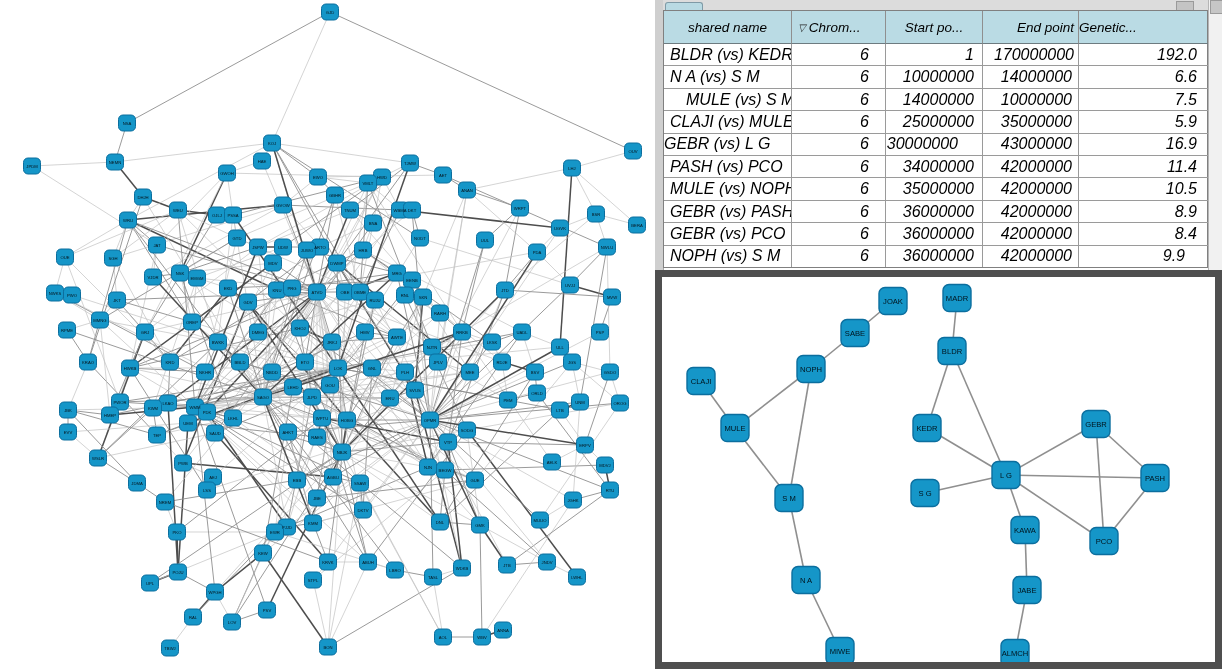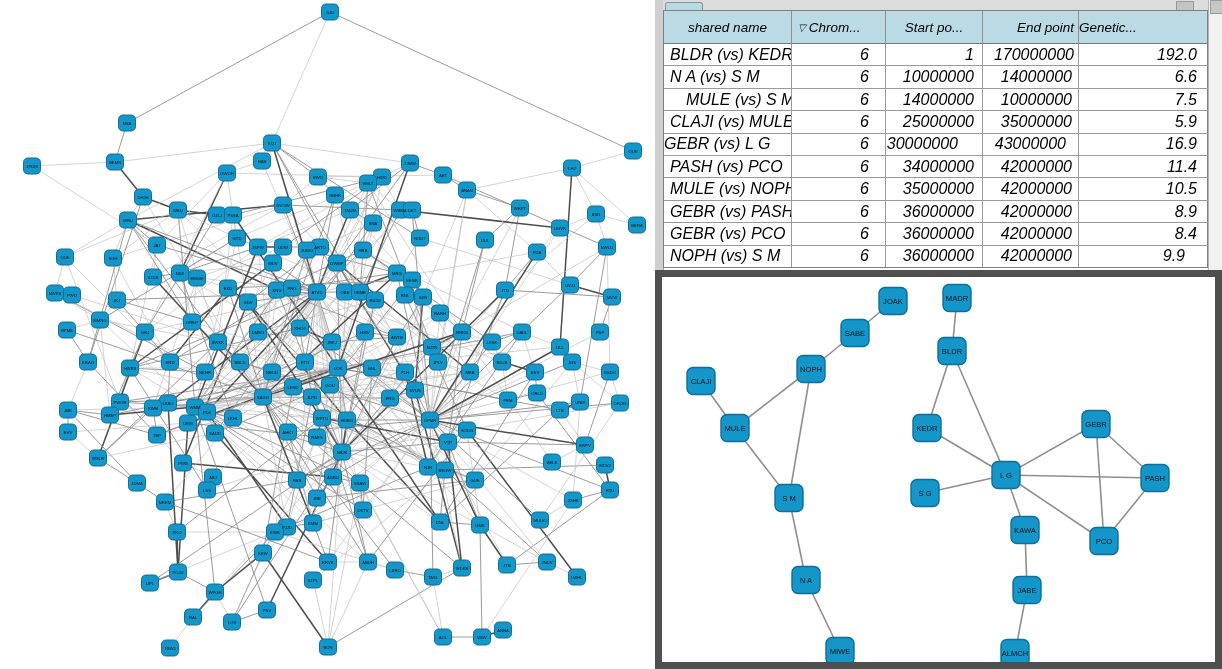--- a/index.html
+++ b/index.html
@@ -1075,21 +1075,21 @@
           <div class="tcell" style="width: 128px; flex: 0 0 128px; justify-content: flex-start; padding-left: 6px;">CLAJI (vs) MULE</div>
           <div class="tcell" style="width: 94px; flex: 0 0 94px; justify-content: flex-end; padding-right: 16px;">6</div>
           <div class="tcell" style="width: 97px; flex: 0 0 97px; justify-content: flex-end; padding-right: 8px;">25000000</div>
           <div class="tcell" style="width: 96px; flex: 0 0 96px; justify-content: flex-end; padding-right: 6px;">35000000</div>
           <div class="tcell" style="width: 130px; flex: 0 0 130px; justify-content: flex-end; padding-right: 12px;">5.9</div>
         </div>
         <div class="trow">
           <div class="tcell" style="width: 128px; flex: 0 0 128px; justify-content: flex-start; ">GEBR (vs) L G</div>
           <div class="tcell" style="width: 94px; flex: 0 0 94px; justify-content: flex-end; padding-right: 16px;">6</div>
           <div class="tcell" style="width: 97px; flex: 0 0 97px; justify-content: flex-end; padding-right: 24px;">30000000</div>
-          <div class="tcell" style="width: 96px; flex: 0 0 96px; justify-content: flex-end; padding-right: 12px;">43000000</div>
+          <div class="tcell" style="width: 96px; flex: 0 0 96px; justify-content: flex-end; padding-right: 6px;">43000000</div>
           <div class="tcell" style="width: 130px; flex: 0 0 130px; justify-content: flex-end; padding-right: 12px;">16.9</div>
         </div>
         <div class="trow">
           <div class="tcell" style="width: 128px; flex: 0 0 128px; justify-content: flex-start; padding-left: 6px;">PASH (vs) PCO</div>
           <div class="tcell" style="width: 94px; flex: 0 0 94px; justify-content: flex-end; padding-right: 16px;">6</div>
           <div class="tcell" style="width: 97px; flex: 0 0 97px; justify-content: flex-end; padding-right: 8px;">34000000</div>
           <div class="tcell" style="width: 96px; flex: 0 0 96px; justify-content: flex-end; padding-right: 6px;">42000000</div>
           <div class="tcell" style="width: 130px; flex: 0 0 130px; justify-content: flex-end; padding-right: 12px;">11.4</div>
         </div>
         <div class="trow">

